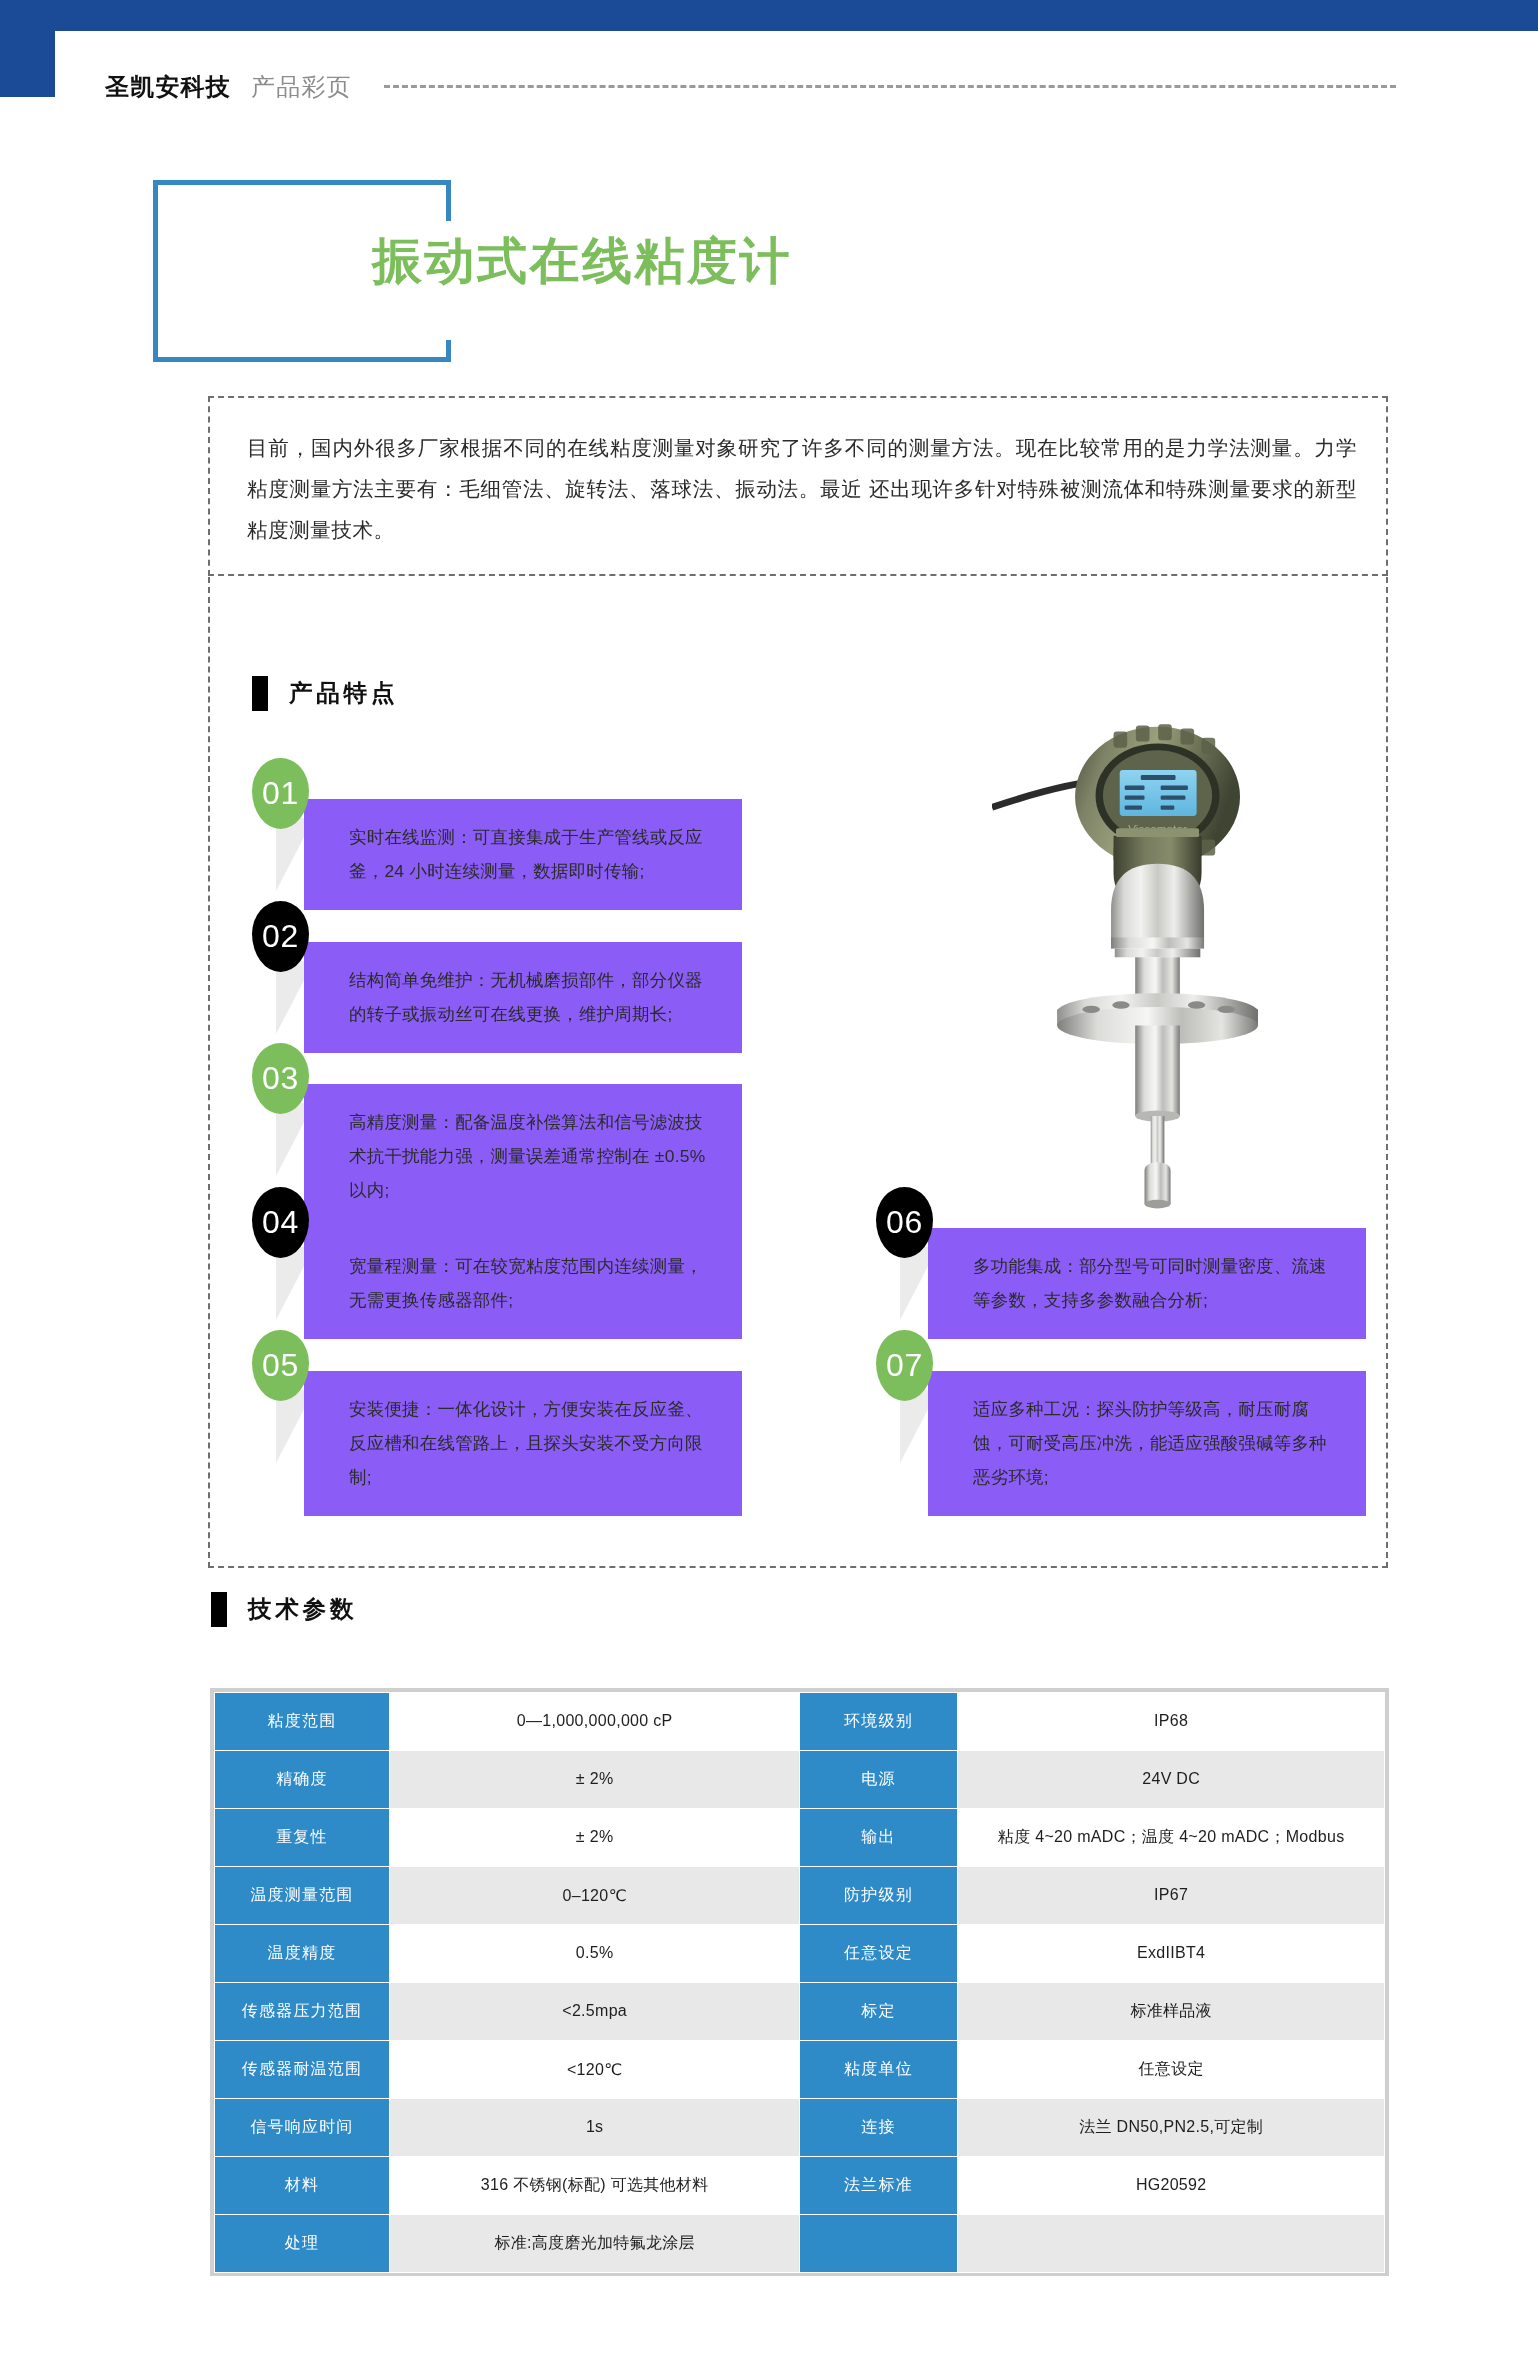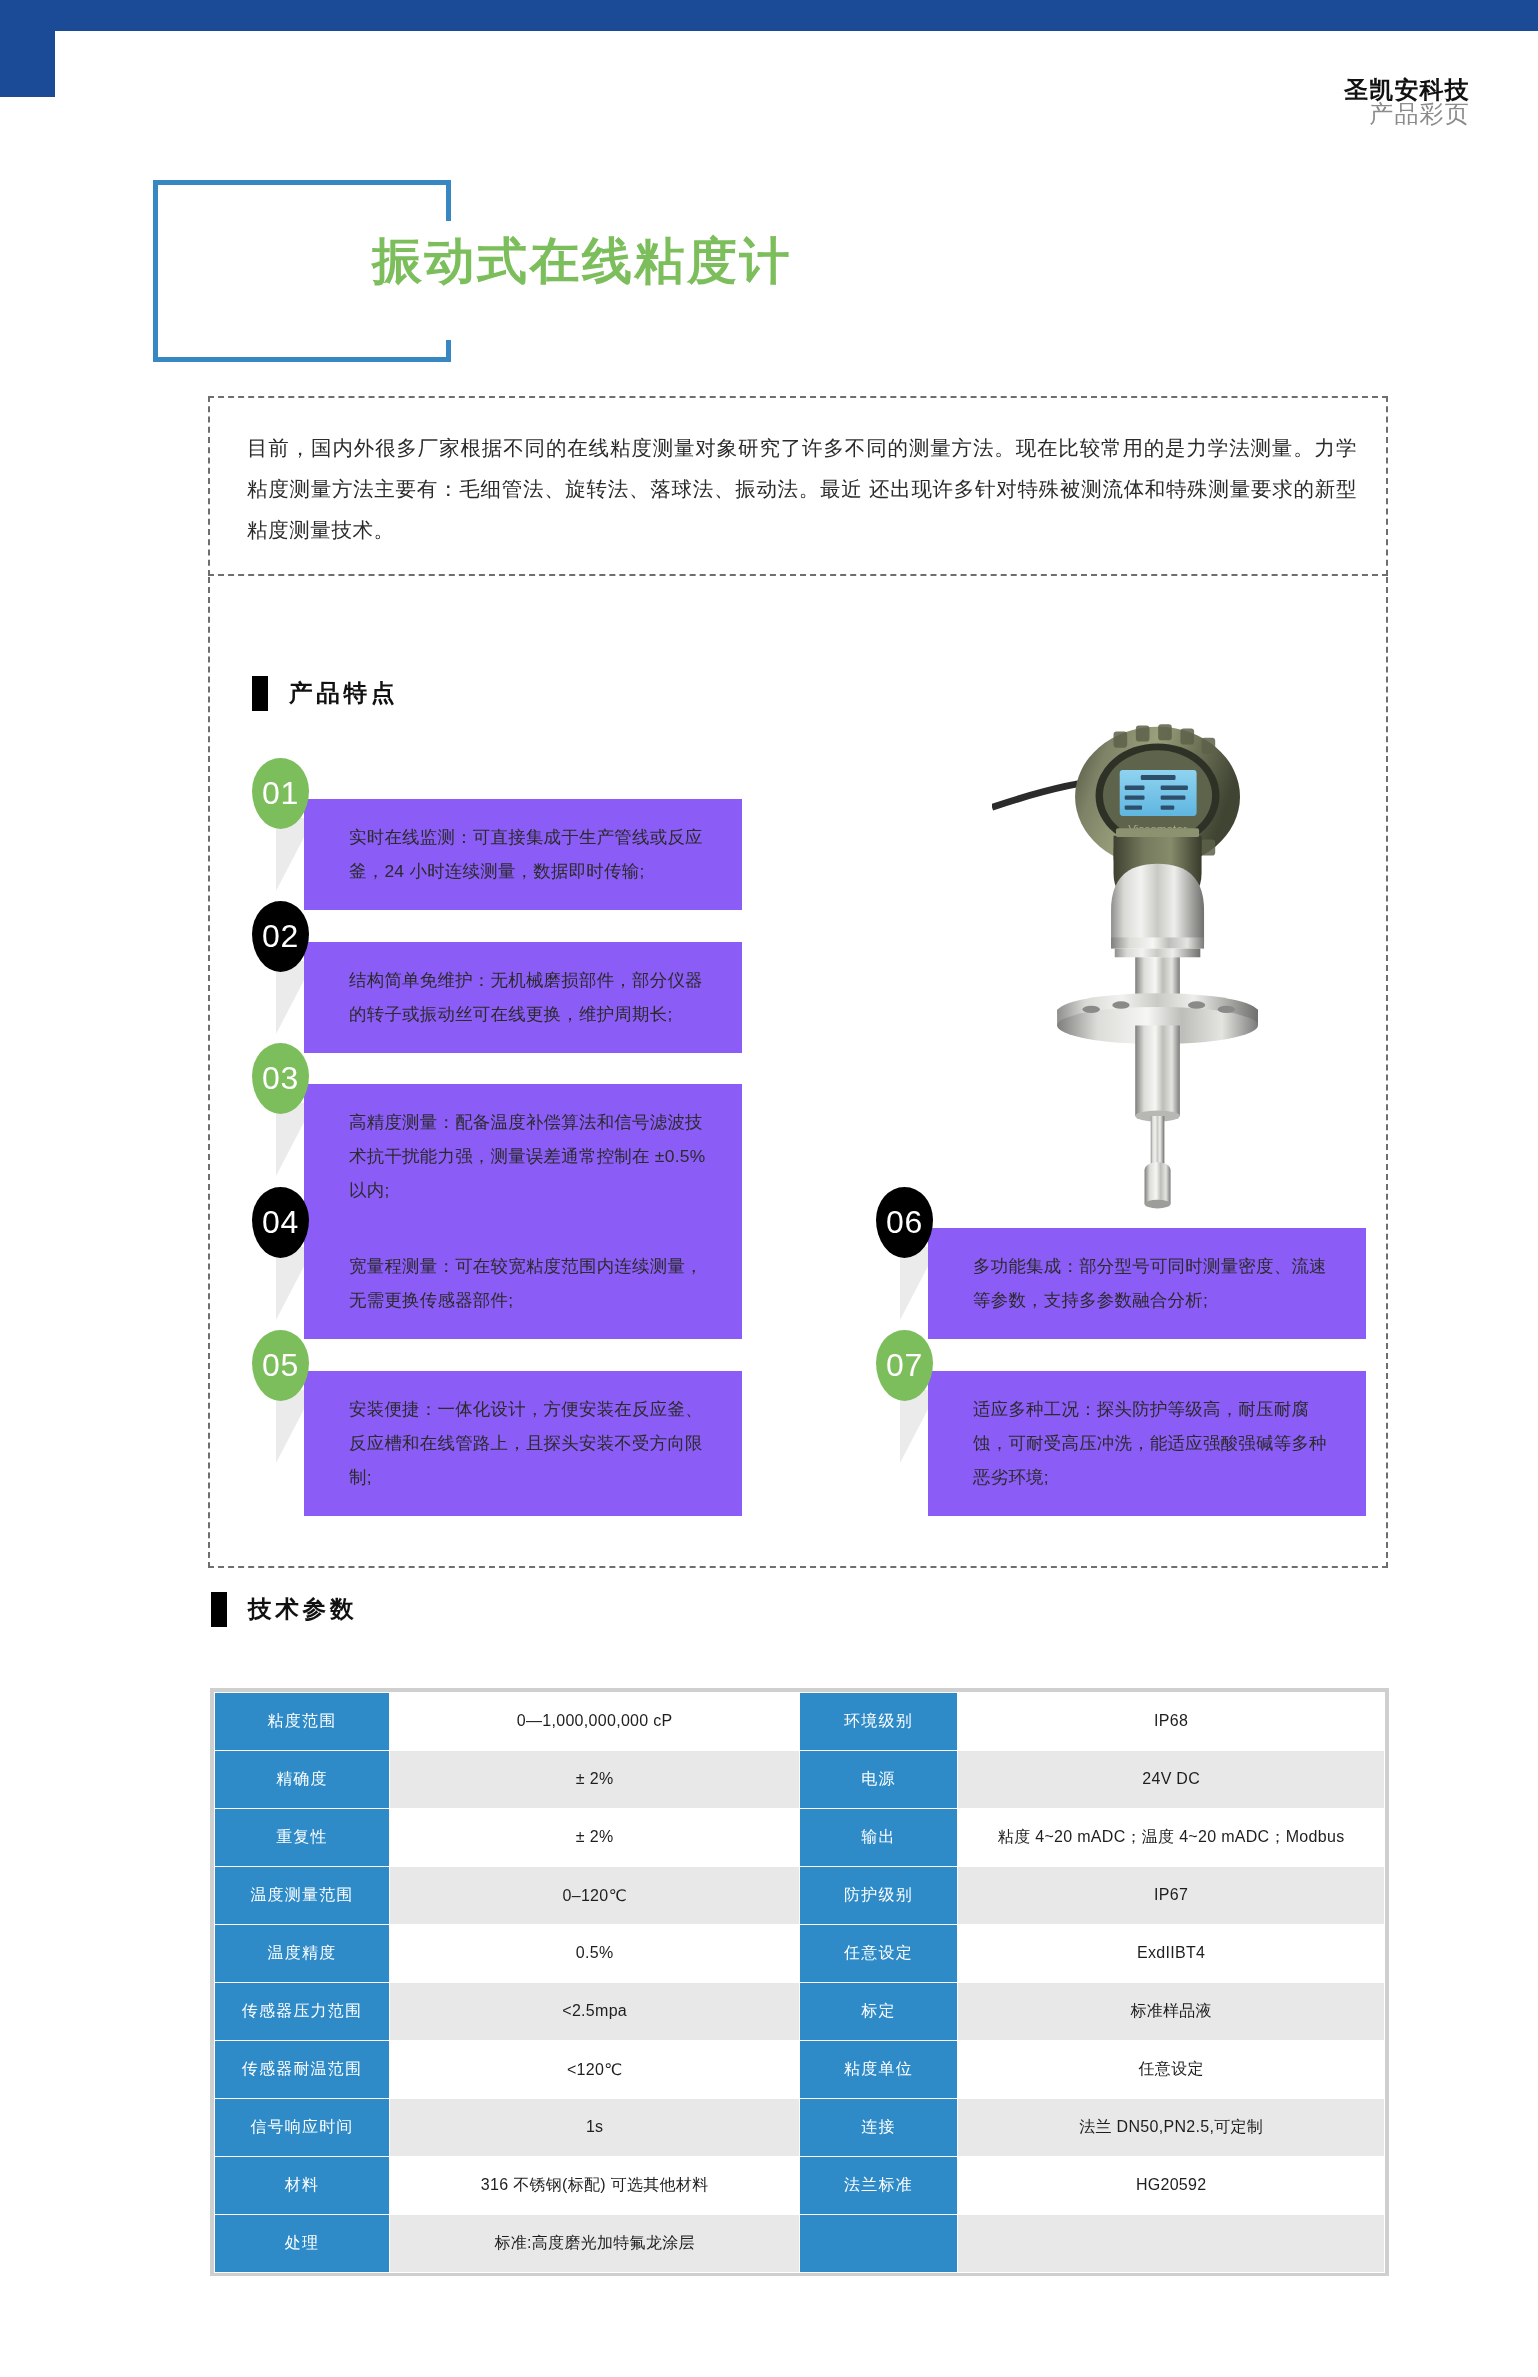--- a/index.html
+++ b/index.html
@@ -9,21 +9,21 @@
     -webkit-font-smoothing:antialiased;
     position:relative;overflow:hidden;
   }
   .page{position:absolute;inset:0;}
 
   
   .banner-top{position:absolute;left:0;top:0;width:1539px;height:31px;background:#1B4B96;}
   .banner-left{position:absolute;left:0;top:31px;width:55px;height:66px;background:#1B4B96;}
 
   
-  .brand-row{position:absolute;left:105px;top:78px;width:1365px;height:43px;display:flex;align-items:flex-end;flex-direction:column;}
+  .brand-row{position:absolute;left:105px;top:65px;width:1365px;height:43px;display:flex;align-items:center;}
   .brand-name{font-size:24px;font-weight:700;color:#111;letter-spacing:1.2px;line-height:1;white-space:nowrap;}
   .brand-sub{font-size:24px;font-weight:400;color:#8c8c8c;letter-spacing:1.2px;line-height:1;margin-left:20px;white-space:nowrap;}
   .brand-dash{flex:1;height:0;border-top:3.1px dashed #9a9a9a;margin-left:32px;margin-right:74px;}
 
   
   .title-bracket{
     position:absolute;left:153px;top:180px;width:298px;height:182px;
     box-sizing:border-box;
     border:5.6px solid #3787C3;
   }

